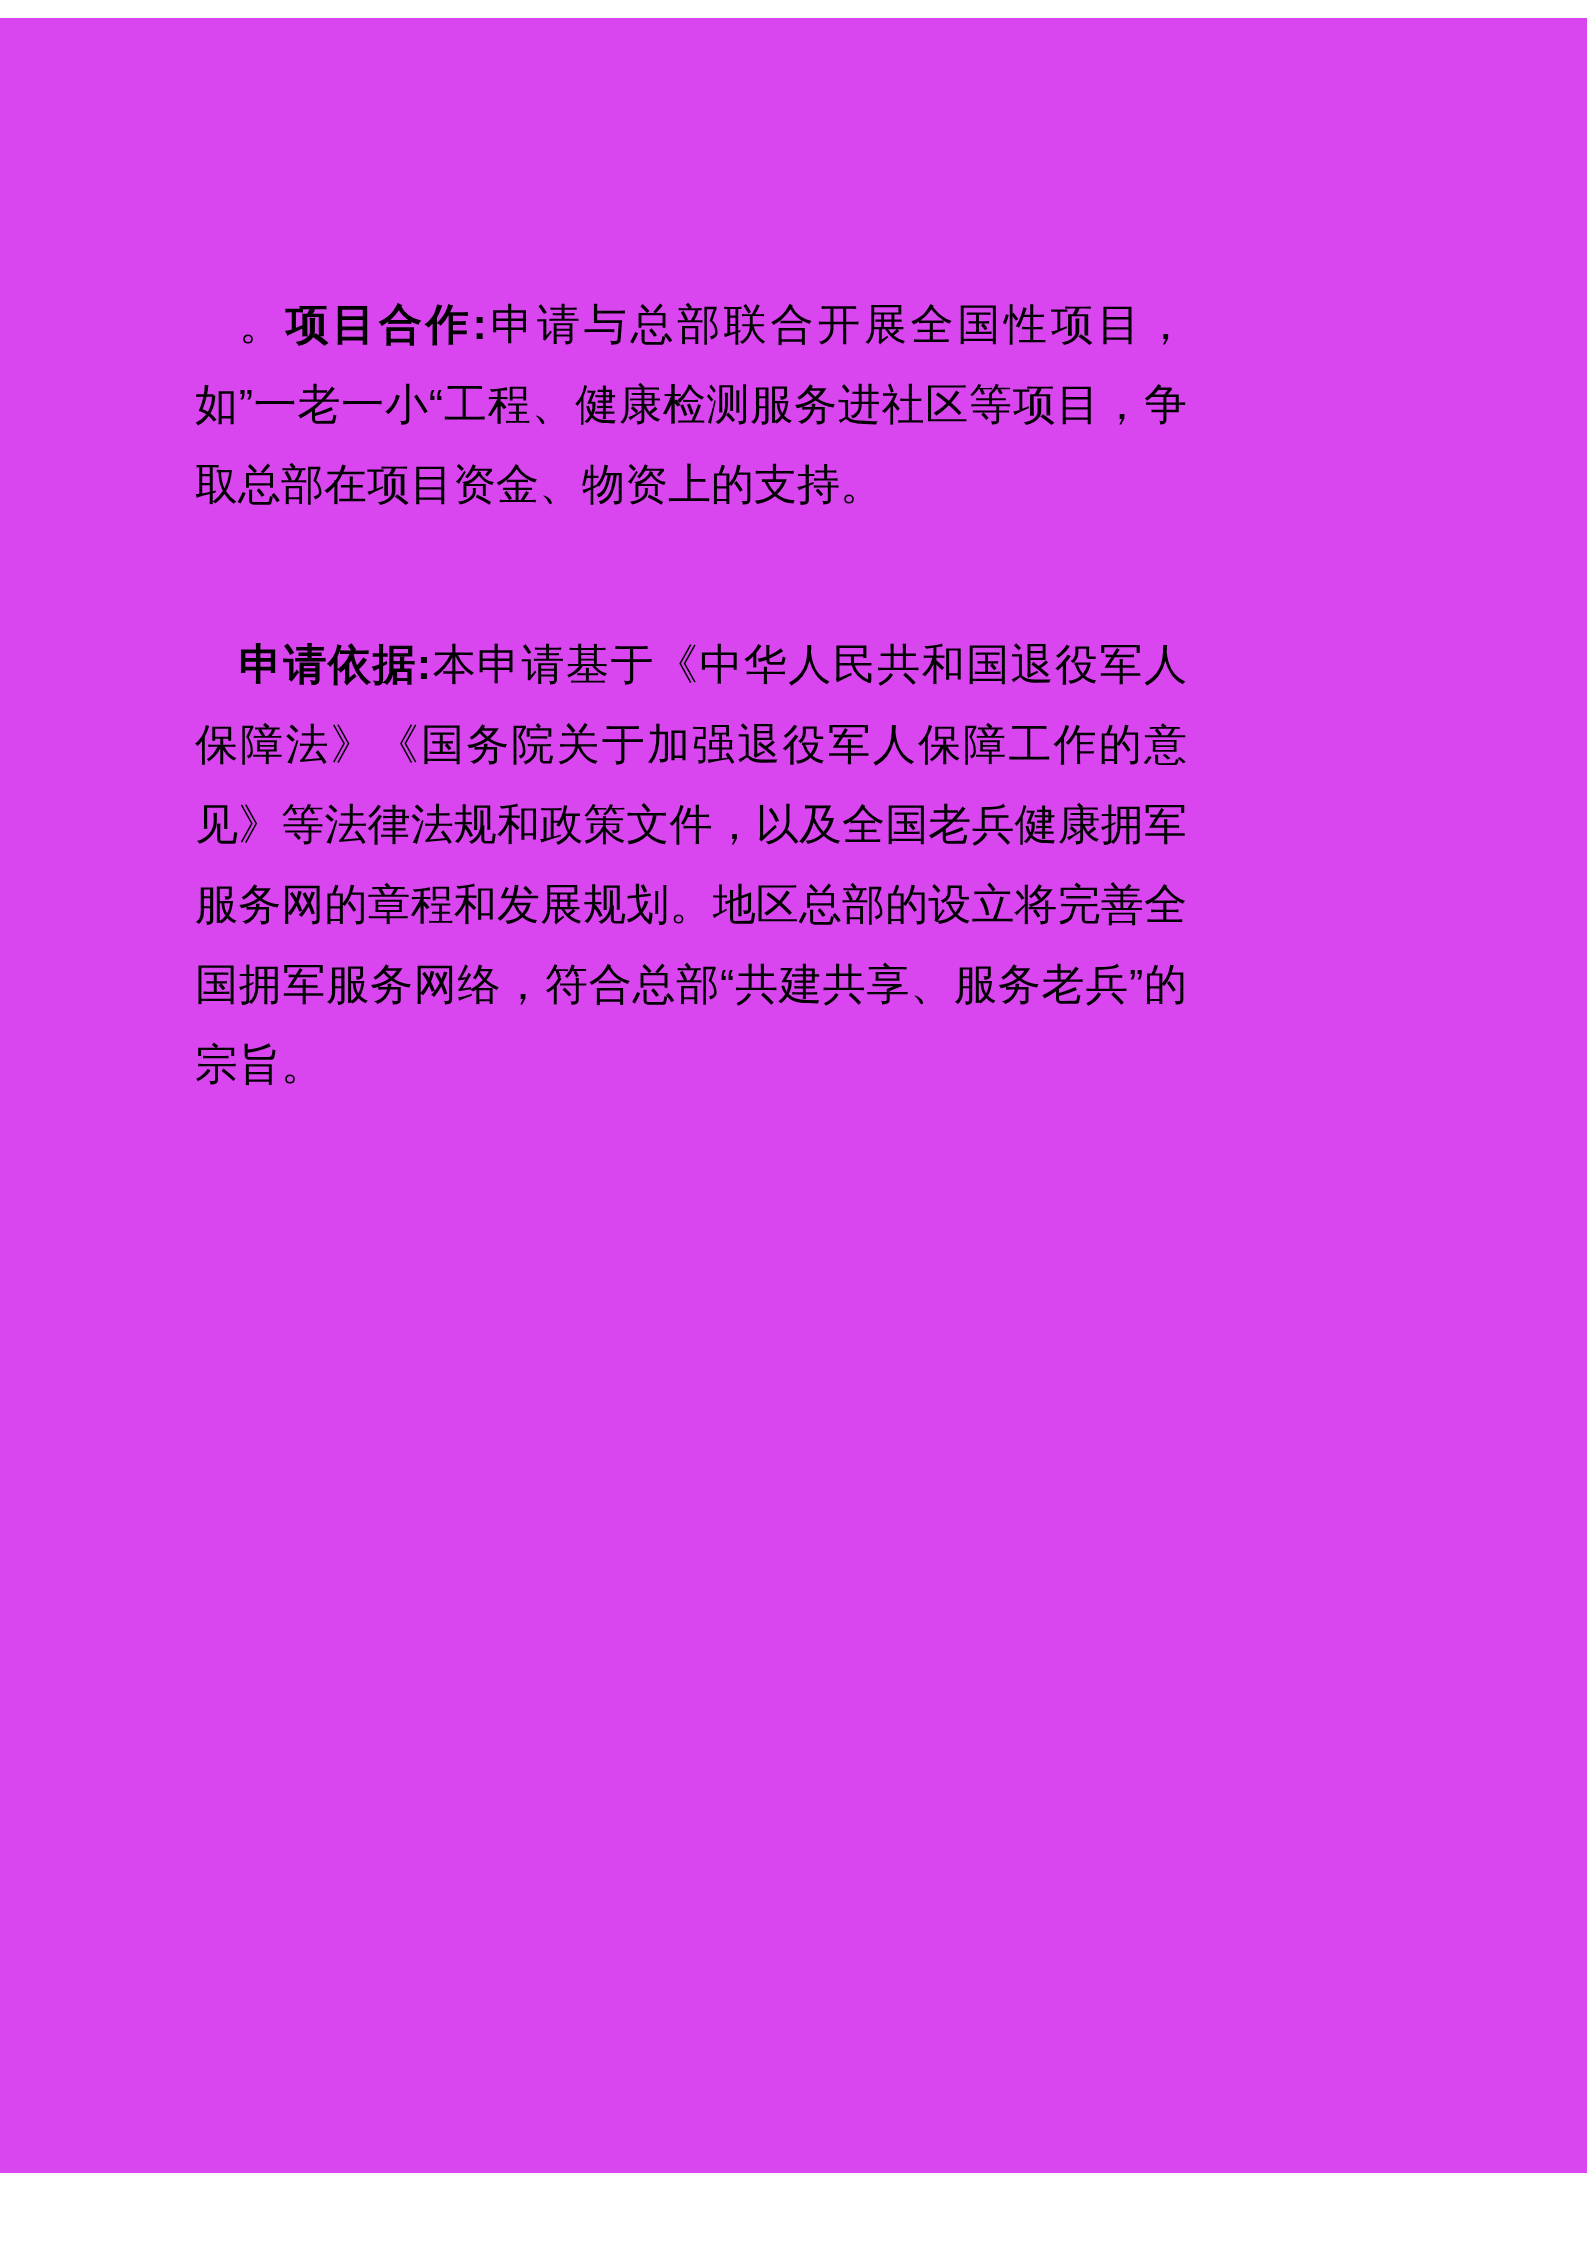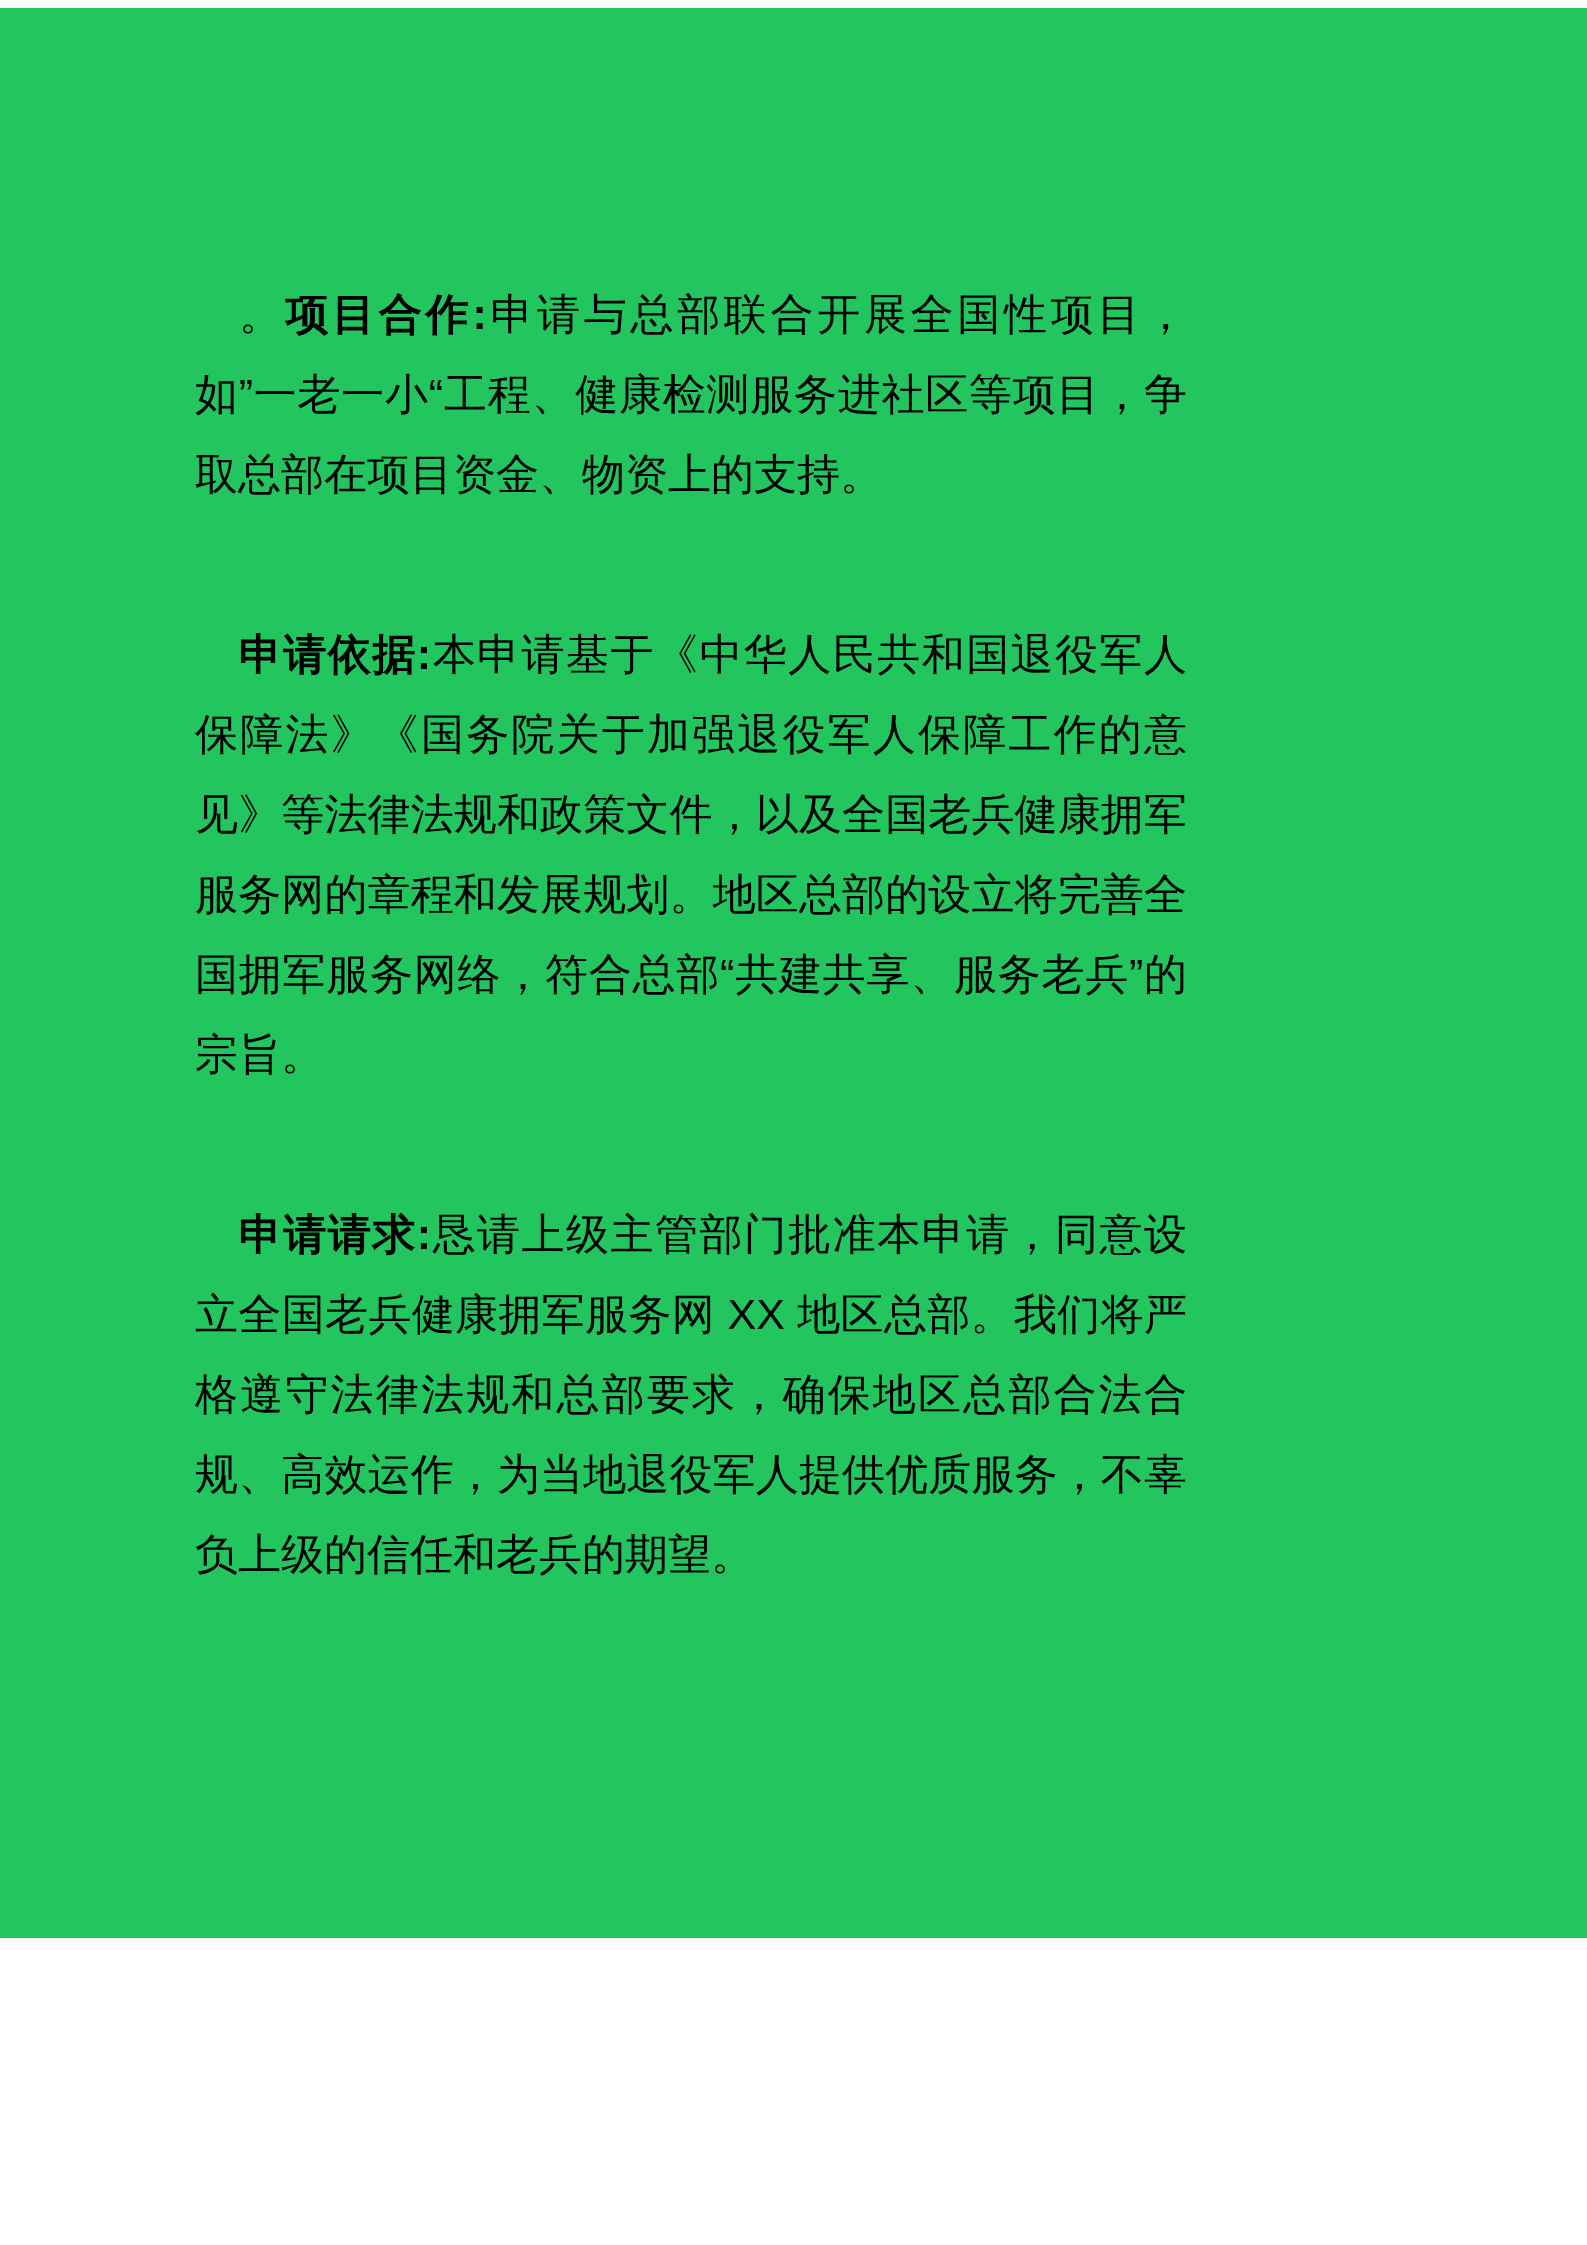--- a/index.html
+++ b/index.html
@@ -10,24 +10,24 @@
   body {
     width: 1587px;
     height: 2245px;
     position: relative;
     font-family: "Liberation Sans", sans-serif;
     overflow: hidden;
   }
   .page {
     position: absolute;
     left: 0;
-    top: 8px;
+    top: 18px;
     width: 1587px;
-    height: 1930px;
-    background: #22c55e;
+    height: 2155px;
+    background: #d946ef;
   }
   .content {
     position: absolute;
     left: 195px;
     top: 266px;
     width: 992px;
   }
   .para {
     font-size: 43px;
     line-height: 80px;
@@ -50,15 +50,14 @@
 </head>
 <body>
 
 <div class="page">
   <div class="content" id="content">
   <p class="para"><span class="bullet">。</span><span class="label">项目合作:</span><span class="body">申请与总部联合开展全国性项目，如”一老一小“工程、健康检测服务进社区等项目，争取总部在项目资金、物资上的支持。</span></p>
 
 
   <p class="para"><span class="bullet"></span><span class="label">申请依据:</span><span class="body">本申请基于《中华人民共和国退役军人保障法》《国务院关于加强退役军人保障工作的意见》等法律法规和政策文件，以及全国老兵健康拥军服务网的章程和发展规划。地区总部的设立将完善全国拥军服务网络，符合总部“共建共享、服务老兵”的宗旨。</span></p>
 
-  <p class="para"><span class="bullet"></span><span class="label">申请请求:</span><span class="body">恳请上级主管部门批准本申请，同意设立全国老兵健康拥军服务网 XX 地区总部。我们将严格遵守法律法规和总部要求，确保地区总部合法合规、高效运作，为当地退役军人提供优质服务，不辜负上级的信任和老兵的期望。</span></p>
 </div>
 </div>
 
 </body></html>

